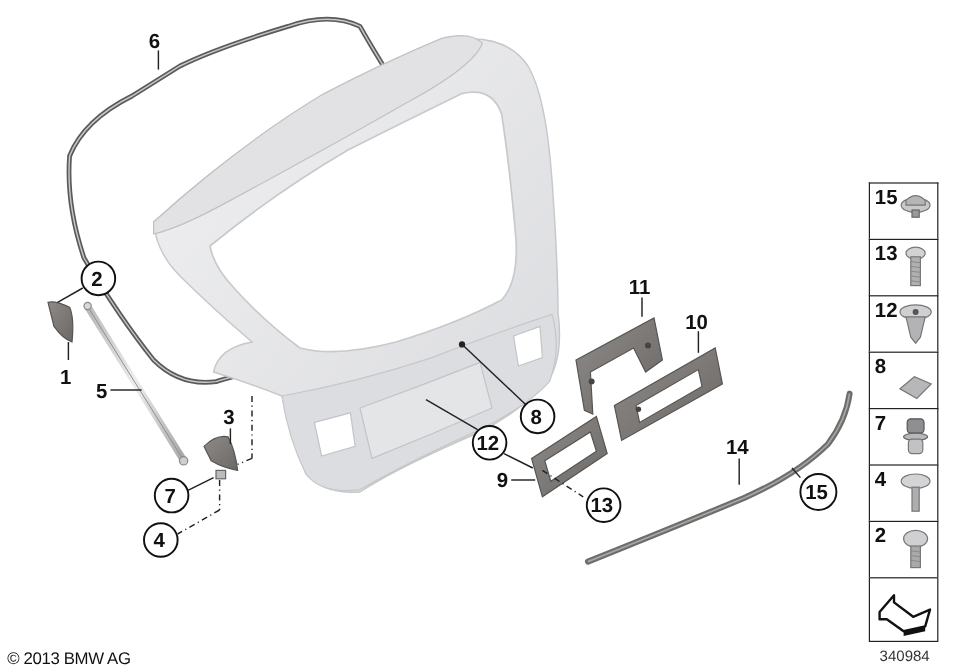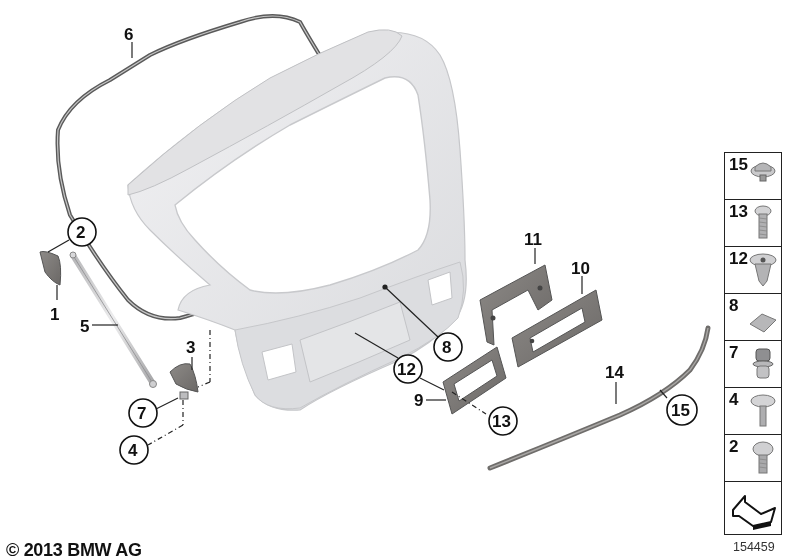--- a/index.html
+++ b/index.html
@@ -10,21 +10,21 @@
   .leader-dash { stroke: #222; stroke-width: 1.2; fill: none; stroke-dasharray: 5 3 1 3; }
   .circle { fill: #fff; stroke: #111; stroke-width: 1.6; }
 
   #legend { position: absolute; left: 724px; top: 152px; width: 58px; }
   .legend-cell { position: relative; width: 56px; height: 46px; border: 1px solid #222; border-bottom: none; background: #fff; }
   .legend-cell:last-child { border-bottom: 1px solid #222; }
   .legend-num { position: absolute; left: 4px; top: 2px; font-weight: bold; font-size: 17px; color: #111; }
   .legend-icon { position: absolute; right: 3px; top: 4px; width: 30px; height: 38px; }
   .legend-arrow { height: 52px; }
 
-  #copyright { position: absolute; left: 6px; top: 540px; font-size: 18px; color: #111; letter-spacing: -0.3px; font-weight: bold; }
+  #copyright { position: absolute; left: 6px; top: 540px; font-size: 14px; color: #111; letter-spacing: -0.3px; }
   #diagram-id { position: absolute; left: 733px; top: 540px; font-size: 12.5px; color: #333; }
 </style>
 </head>
 <body>
 
 <svg id="diagram" viewBox="0 0 800 560" xmlns="http://www.w3.org/2000/svg">
   <defs>
     <linearGradient id="panelGrad" x1="0" y1="0" x2="1" y2="1">
       <stop offset="0" stop-color="#f1f1f3"></stop>
       <stop offset="1" stop-color="#d9dadd"></stop>
@@ -234,13 +234,13 @@
   </div>
   <div class="legend-cell legend-arrow">
     <svg class="legend-icon" style="left:6px; right:auto; width:46px; height:44px; top:4px;" viewBox="0 0 46 44">
       <path d="M2 24 L 14 10 L 14 16 L 30 28 L 44 22 L 40 36 L 22 40 L 8 30 L 2 30 Z" fill="#fff" stroke="#111" stroke-width="2" stroke-linejoin="round"></path>
       <path d="M22 40 L 40 36 L 40 40 L 22 44 Z" fill="#111"></path>
     </svg>
   </div>
 </div>
 
 <div id="copyright">© 2013 BMW AG</div>
-<div id="diagram-id">154459</div>
+<div id="diagram-id">340984</div>
 
 </body></html>

